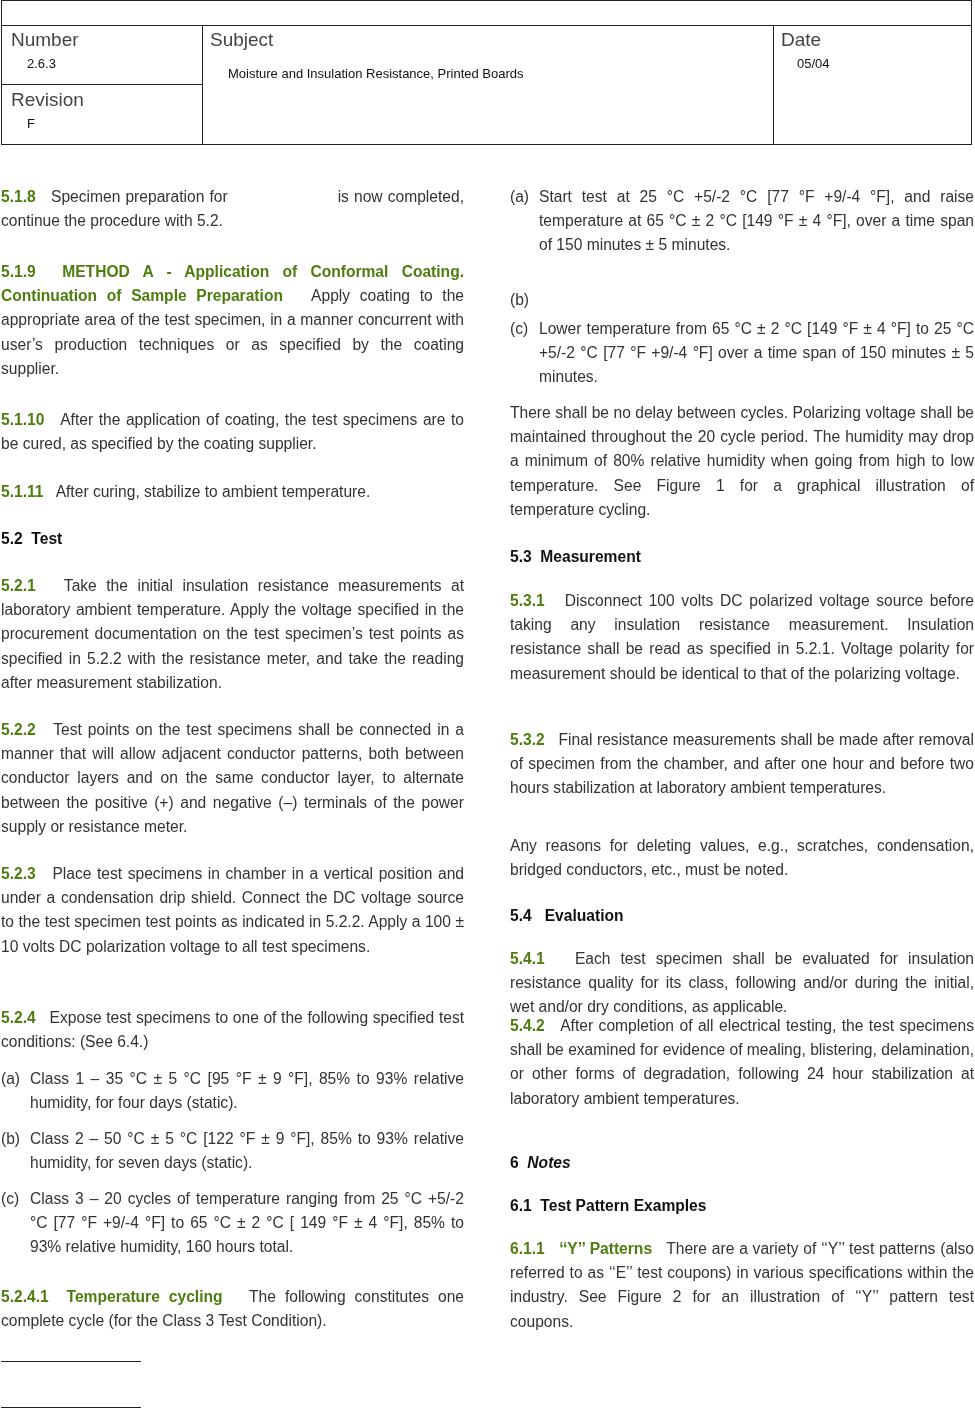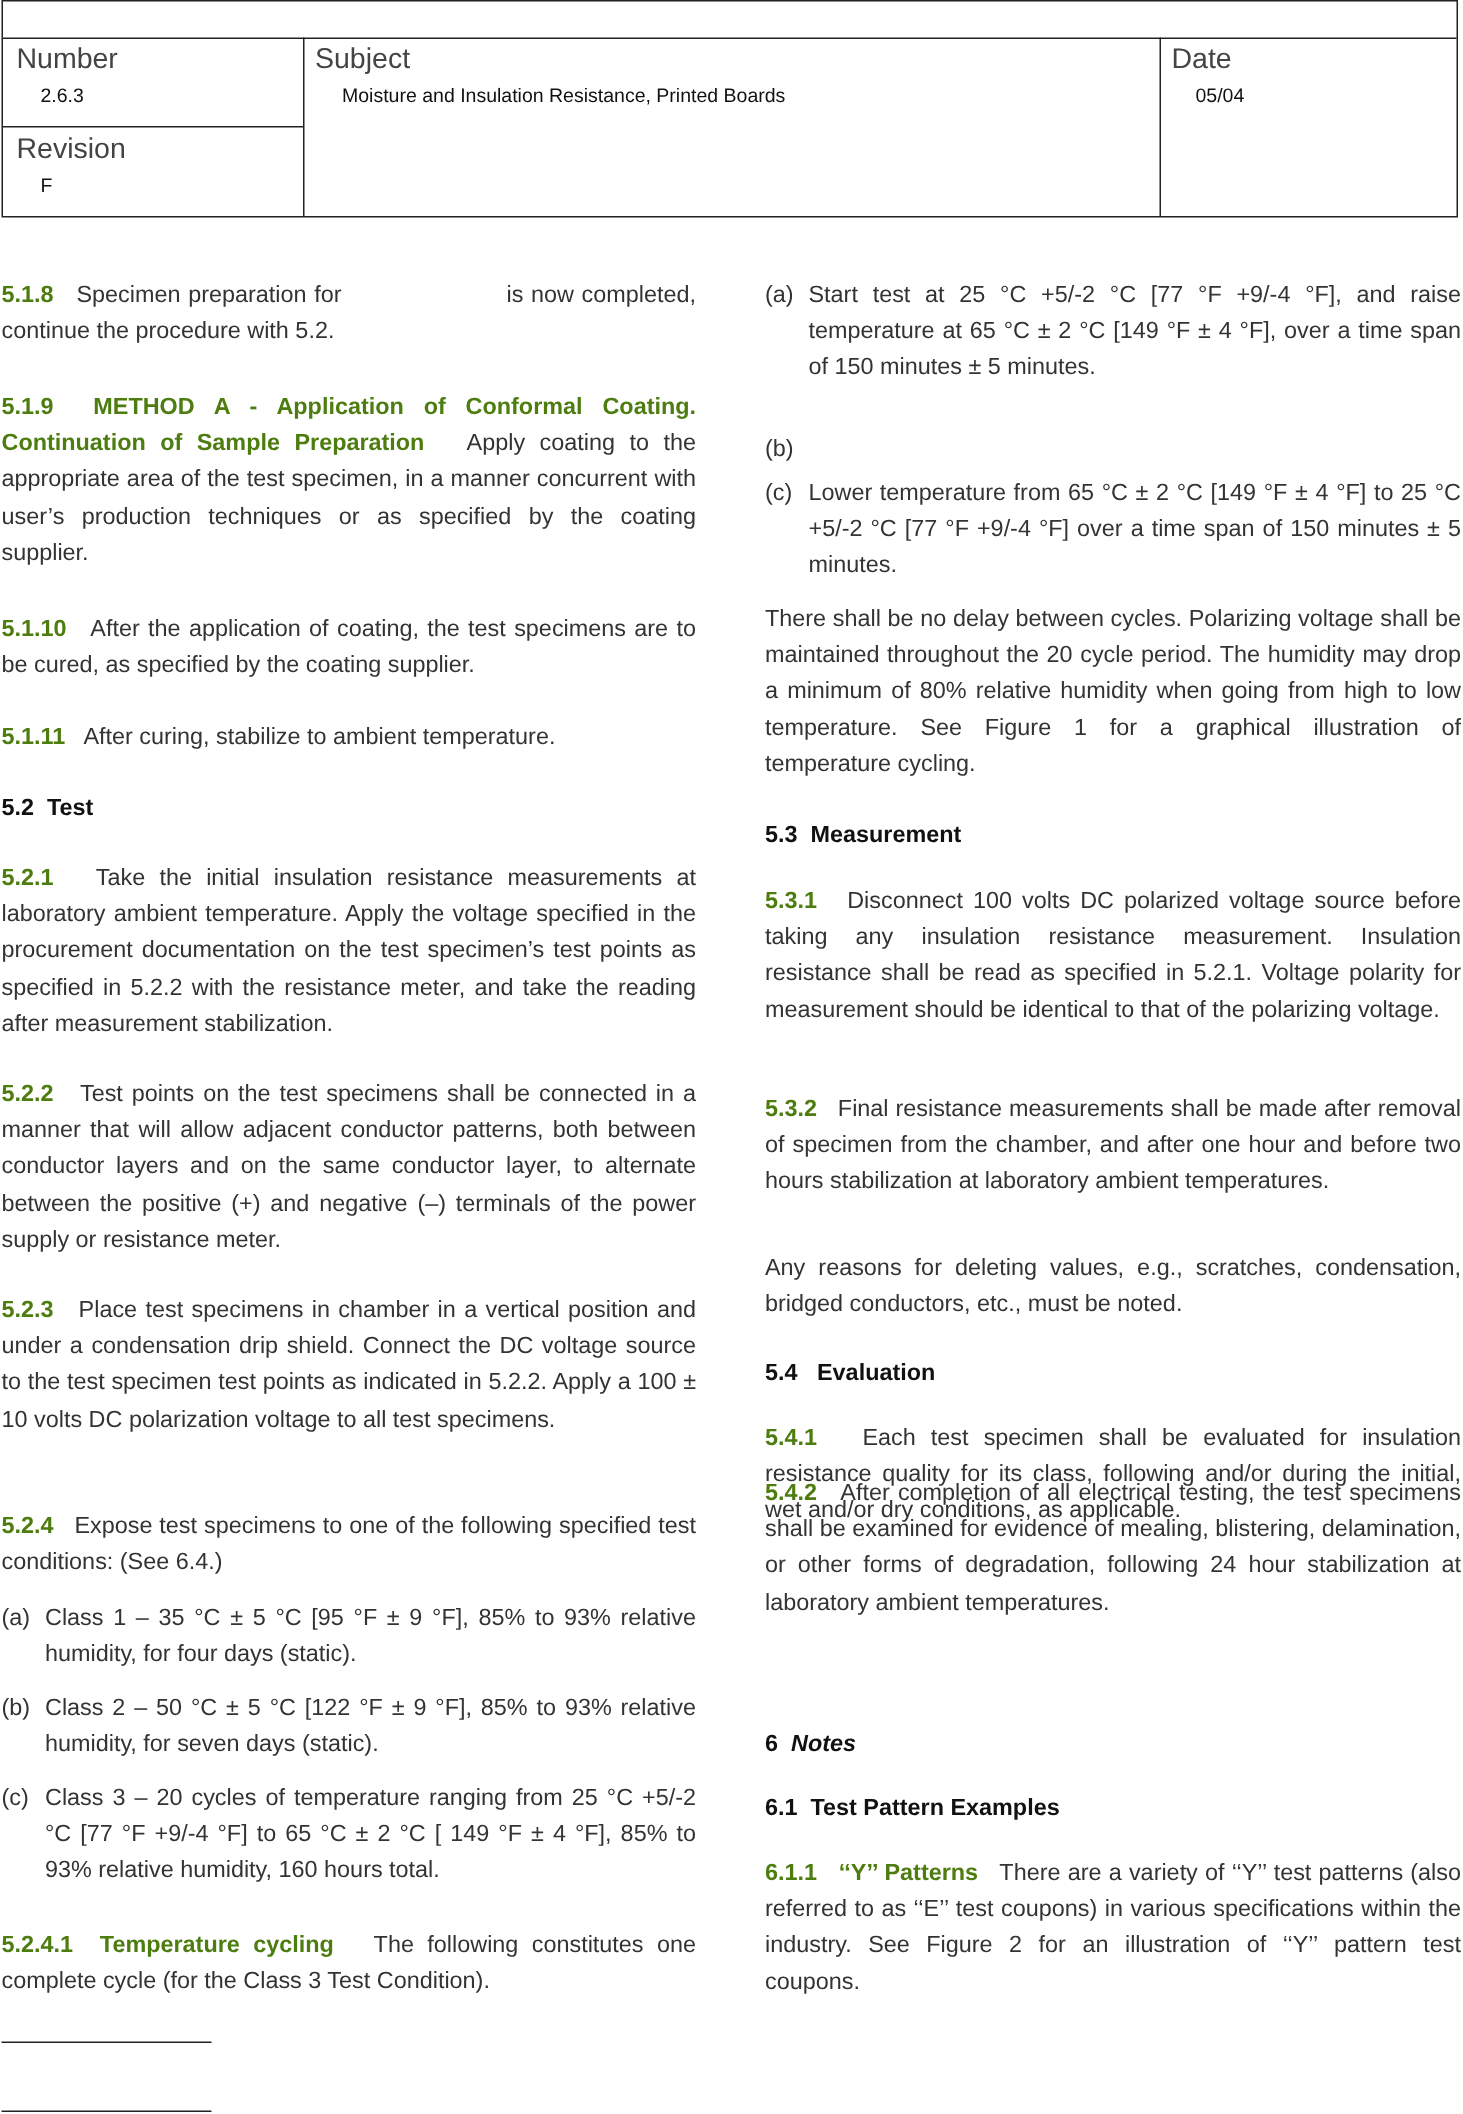--- a/index.html
+++ b/index.html
@@ -39,21 +39,21 @@
   <div class="vline" style="left:200px"></div>
   <div class="vline" style="left:771px"></div>
   <div class="hline" style="top:83px;width:200px"></div>
 
   <span class="lbl" style="left:9px;top:28px">Number</span>
   <span class="val" style="left:25px;top:55px">2.6.3</span>
   <span class="lbl" style="left:9px;top:88px">Revision</span>
   <span class="val" style="left:25px;top:115px">F</span>
 
   <span class="lbl" style="left:208px;top:28px">Subject</span>
-  <span class="val" style="left:226px;top:55px">Moisture and Insulation Resistance, Printed Boards</span>
+  <span class="val" style="left:226px;top:65px">Moisture and Insulation Resistance, Printed Boards</span>
 
   <span class="lbl" style="left:779px;top:28px">Date</span>
   <span class="val" style="left:795px;top:55px">05/04</span>
 </div>
 
 <div class="col left">
   <p class="para" style="top:185px">
     <span class="b">5.1.8</span>&nbsp;&nbsp;
     <span>Specimen preparation for</span><span class="gap"></span><span>is now completed, continue the procedure with 5.2.</span>
   </p>
@@ -153,21 +153,21 @@
 
   <p class="para" style="top:834px">Any reasons for deleting values, e.g., scratches, condensation, bridged conductors, etc., must be noted.</p>
 
   <p class="para head" style="top:904px;white-space:pre">5.4   Evaluation</p>
 
   <p class="para" style="top:947px">
     <span class="b">5.4.1</span>&nbsp;&nbsp;
     <span>Each test specimen shall be evaluated for insulation resistance quality for its class, following and/or during the initial, wet and/or dry conditions, as applicable.</span>
   </p>
 
-  <p class="para" style="top:984px">
+  <p class="para" style="top:1014px">
     <span class="b">5.4.2</span>&nbsp;&nbsp;
     <span>After completion of all electrical testing, the test specimens shall be examined for evidence of mealing, blistering, delamination, or other forms of degradation, following 24 hour stabilization at laboratory ambient temperatures.</span>
   </p>
 
   <p class="para" style="top:1151px">
     <span class="head">6</span>&nbsp;
     <span class="bi">Notes</span>
   </p>
 
   <p class="para head" style="top:1194px;white-space:pre">6.1  Test Pattern Examples</p>

